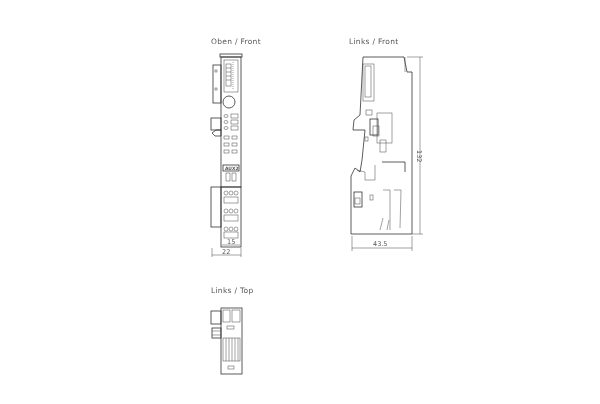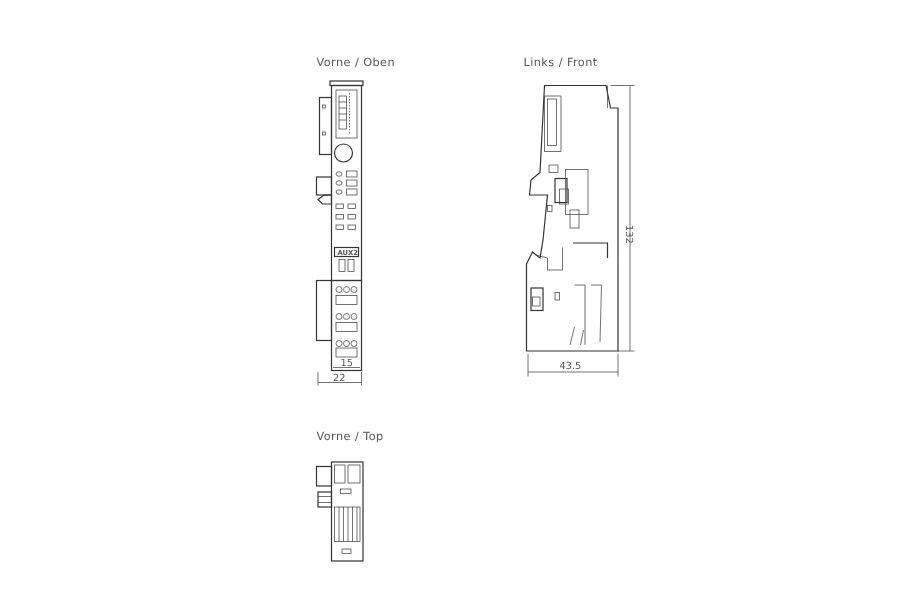--- a/index.html
+++ b/index.html
@@ -7,23 +7,23 @@
          font-family:"DejaVu Sans", sans-serif; }
   .label { position:absolute; font-size:7.5px; color:#555; letter-spacing:0.3px; white-space:nowrap; }
   svg { position:absolute; left:0; top:0; }
   .ln { stroke:#333; stroke-width:0.8; fill:none; }
   .thin { stroke:#444; stroke-width:0.5; fill:none; }
   .dim { font-size:6.5px; fill:#555; font-family:"DejaVu Sans", sans-serif; }
 </style>
 </head>
 <body>
 
-<div class="label" style="left:211px;top:37px;">Vorne  /  Oben</div>
+<div class="label" style="left:211px;top:37px;">Oben  /  Front</div>
 <div class="label" style="left:349px;top:37px;">Links  /  Front</div>
-<div class="label" style="left:211px;top:286px;">Vorne  /  Top</div>
+<div class="label" style="left:211px;top:286px;">Links  /  Top</div>
 
 <svg width="600" height="404" viewBox="0 0 600 404">
 
   <g>
     <rect x="220" y="54" width="22" height="3" class="ln"></rect>
     <rect x="213" y="65" width="8" height="38" class="ln"></rect>
     <rect x="215" y="70" width="2" height="2" class="thin"></rect>
     <rect x="215" y="88" width="2" height="2" class="thin"></rect>
     <rect x="221" y="57" width="20" height="130" class="ln"></rect>
     <rect x="224" y="60" width="14" height="32" class="thin"></rect>

